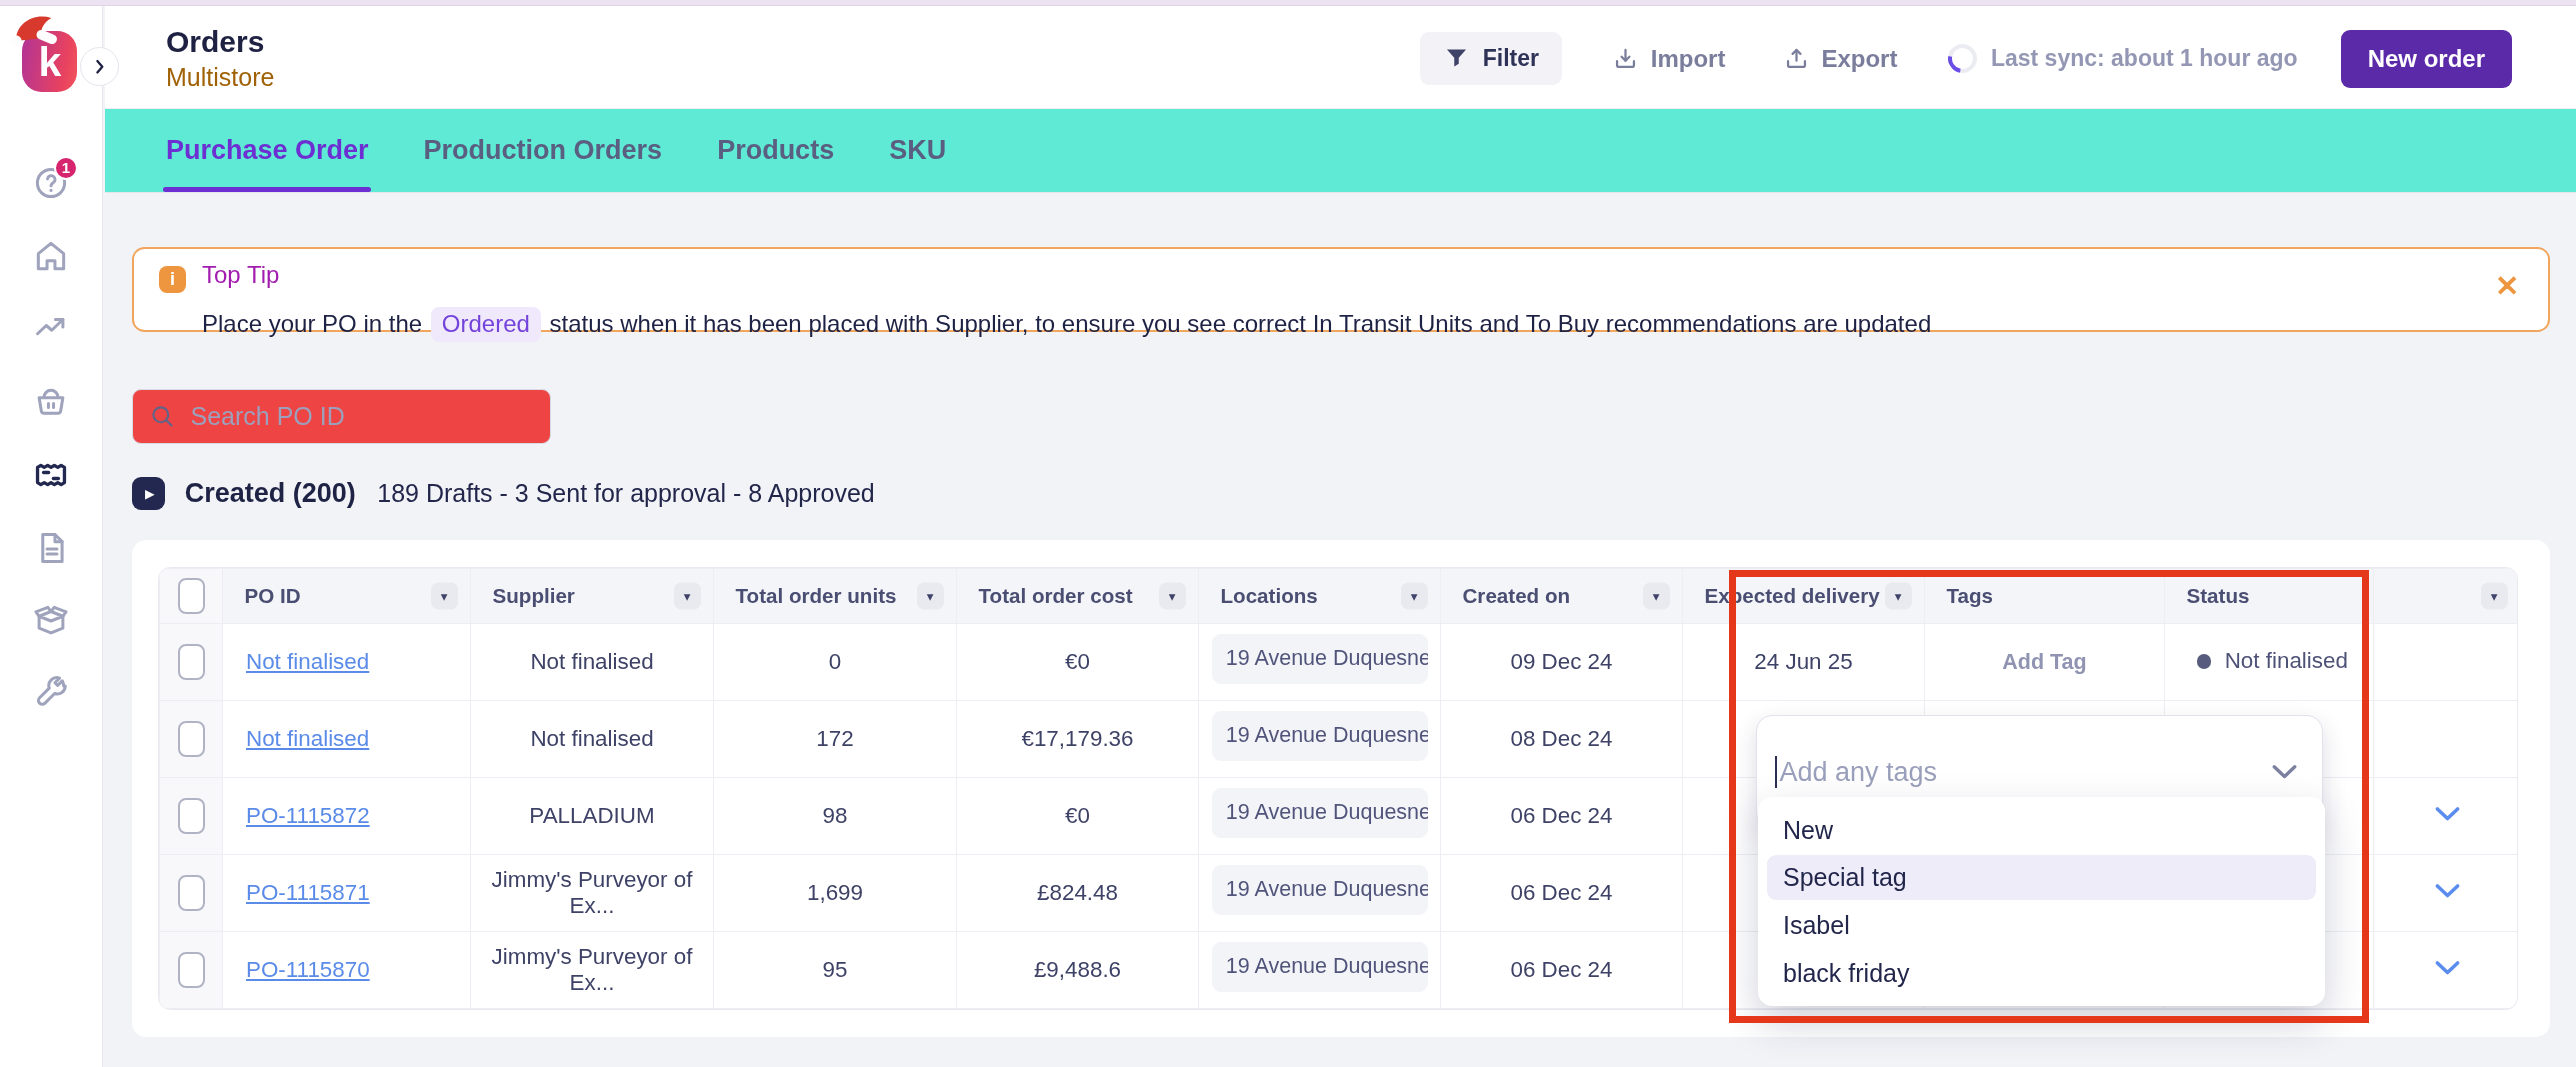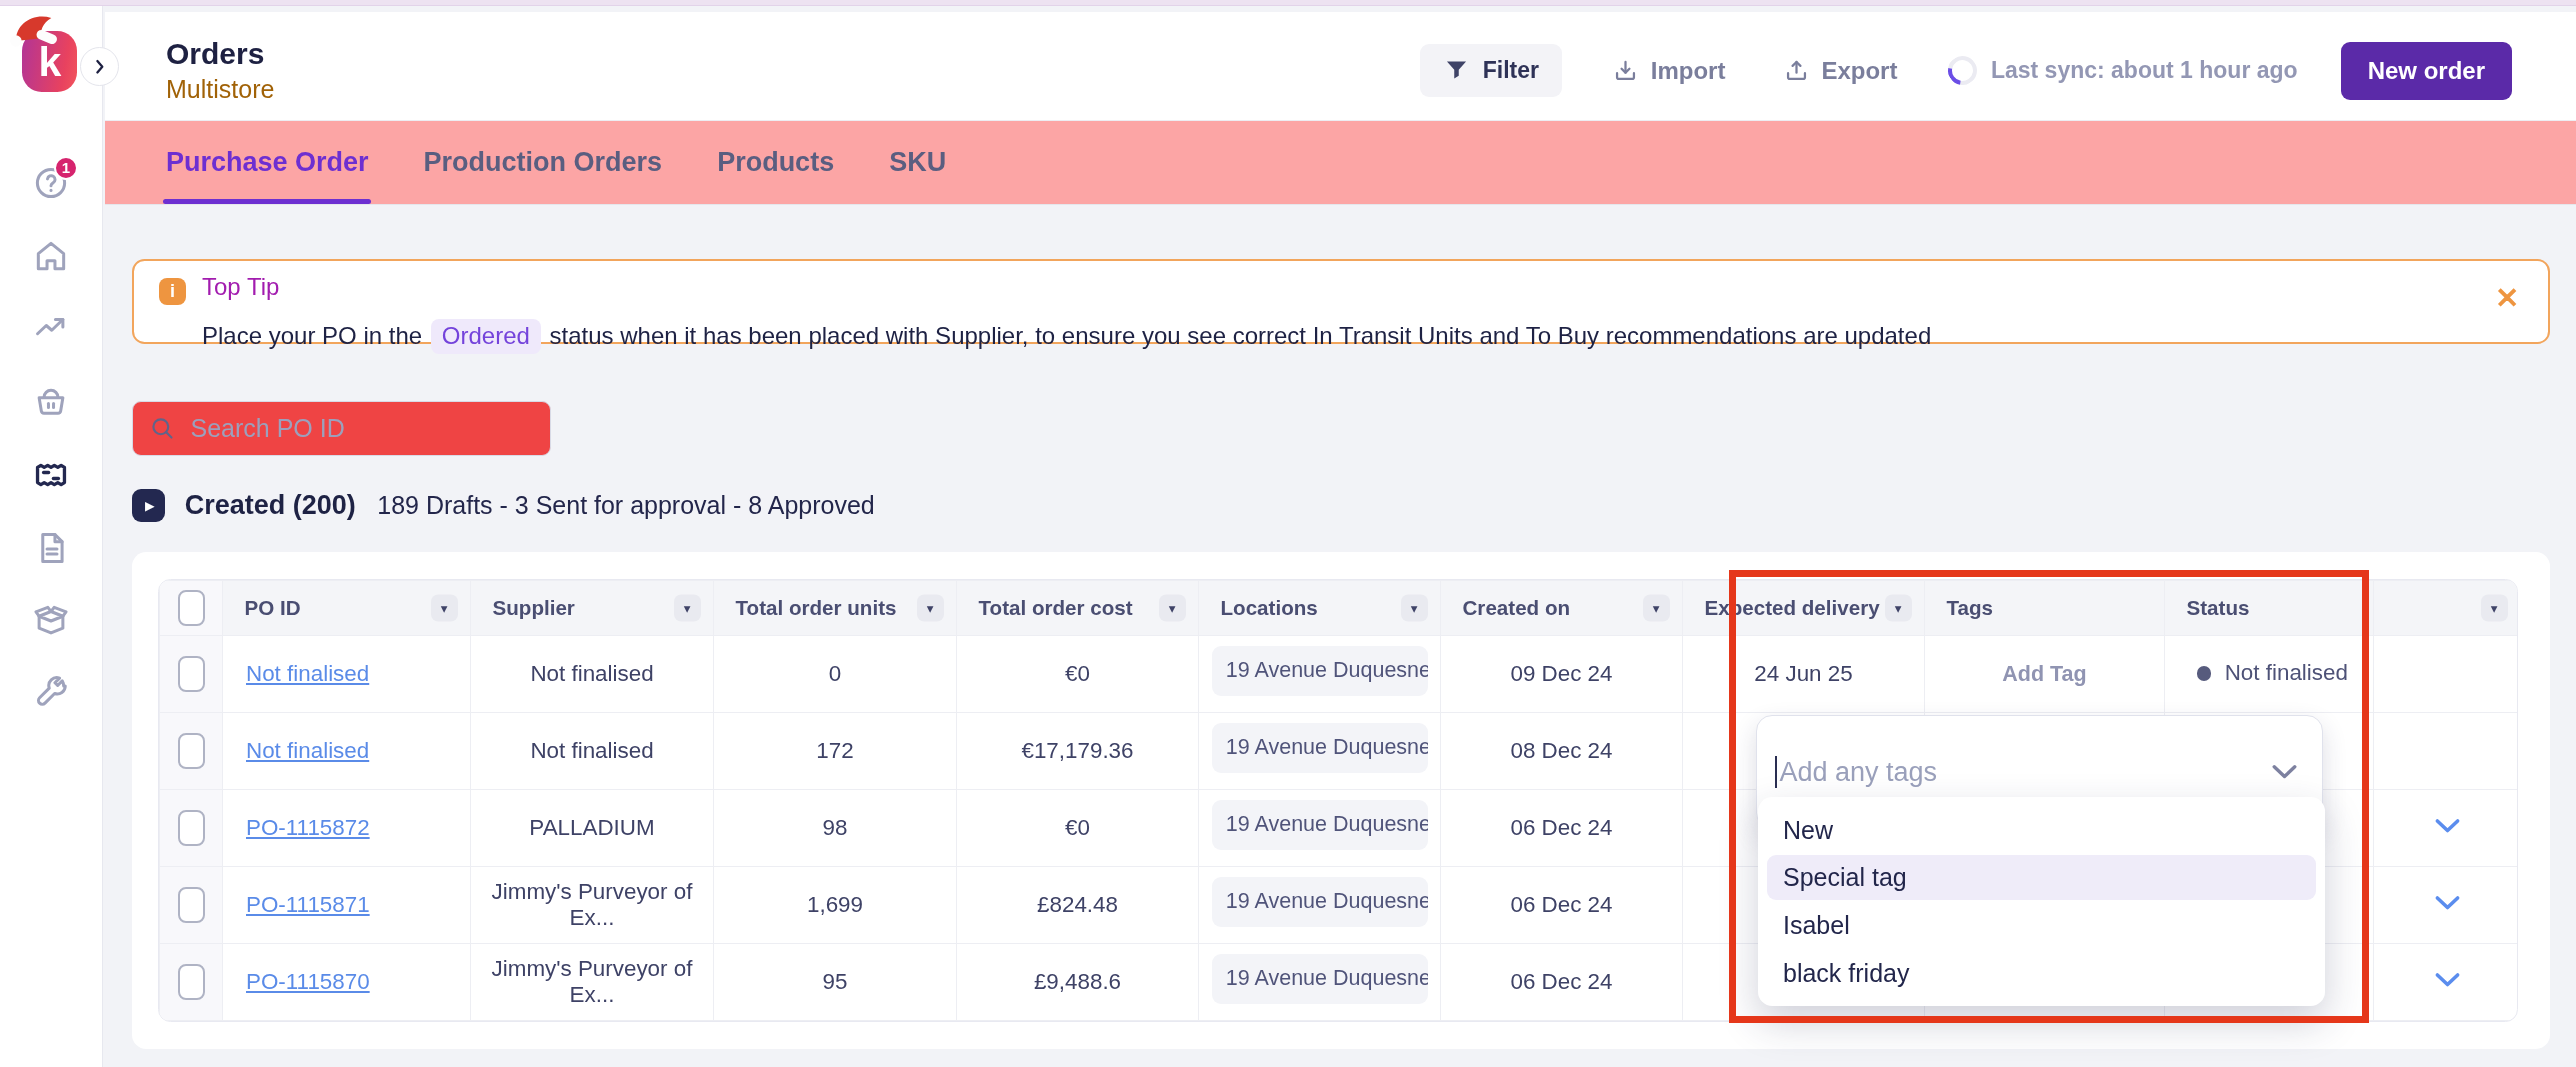--- a/index.html
+++ b/index.html
@@ -20,40 +20,40 @@
   .expand-btn { position:absolute; left:80px; top:47px; width:39px; height:39px; border-radius:50%;
                 background:#fff; border:1.8px solid #E4E5EC; display:flex; align-items:center; justify-content:center; cursor:pointer; padding:0; }
   .nav { position:absolute; top:163px; left:0; width:101px; display:flex; flex-direction:column; align-items:center; gap:34px; }
   .nav-item { width:39px; height:39px; display:flex; align-items:center; justify-content:center; position:relative; cursor:pointer; }
   .nav-item svg { width:38px; height:38px; stroke:#9FA3BC; fill:none; stroke-width:1.9; stroke-linecap:round; stroke-linejoin:round; }
   .nav-item.active svg { stroke:#232850; stroke-width:2.1; }
   .nav-badge { position:absolute; top:-7.2px; right:-8px; min-width:24px; height:24px; border-radius:12.5px; background:#D6246E;
                color:#fff; font-size:15px; font-weight:700; display:flex; align-items:center; justify-content:center; border:2.7px solid #fff; }
 
   
-  .main { position:absolute; left:105px; top:12px; width:2471px; height:840px; }
+  .main { position:absolute; left:105px; top:0; width:2471px; height:840px; }
 
   .topbar { height:109px; background:#fff; border-bottom:1.8px solid #EDEDF2; display:flex; align-items:center;
             justify-content:space-between; padding:9px 64px 0 61px; }
   .title-block { line-height:1.15; }
   .page-title { font-size:30px; font-weight:700; color:#1E2142; }
   .page-subtitle { font-size:25px; color:#a16207; margin-top:3.6px; }
   .topbar-right { display:flex; align-items:center; gap:43px; }
   .filter-btn { display:flex; align-items:flex-start; gap:12.5px; background:#F3F3F7; border:none; border-radius:9px;
                 padding:13.4px 23px; font-size:23px; font-weight:700; color:#2E3257; cursor:pointer; font-family:inherit; }
   .tool-btn { display:flex; align-items:flex-end; gap:11.6px; background:none; border:none; font-size:24px; font-weight:700;
               color:#7A7E9C; cursor:pointer; font-family:inherit; padding:5.4px 7.2px; }
   .tool-btn svg, .filter-btn svg { width:27px; height:27px; }
   .sync-group { display:flex; align-items:center; gap:14.3px; }
   .spinner { width:29px; height:29px; border-radius:50%; border:4.5px solid #EBEBF2; border-left-color:#6B4EE6; transform:rotate(-35deg); }
   .sync-label { font-size:23px; font-weight:700; color:#9397B4; }
   .new-order-btn { background:#5B2AA8; color:#fff; border:none; border-radius:9px; padding:15px 27px;
                    font-size:24px; font-weight:700; cursor:pointer; font-family:inherit; }
 
-  .tabsrow { height:84px; background:#fca5a5; border-bottom:1.8px solid #E5E6EC; display:flex; gap:55px; padding-left:61px; }
+  .tabsrow { height:84px; background:#5eead4; border-bottom:1.8px solid #E5E6EC; display:flex; gap:55px; padding-left:61px; }
   .tab { display:flex; align-items:center; height:100%; position:relative; font-size:27px; font-weight:700; color:#5A5E80; cursor:pointer; }
   .tab.active { color:#6D2FD1; }
   .tab.active::after { content:""; position:absolute; left:-2.7px; right:-2.7px; bottom:0; height:5.4px; background:#6D2FD1; border-radius:2.7px; }
 
   .content { padding:54px 26px 0 27px; }
 
   
   .banner { position:relative; border:2.7px solid #F2A55C; border-radius:12.5px; background:#fff; height:85px;
             display:flex; align-items:flex-start; padding:11.6px 72px 0 25px; }
   .banner-icon { width:27px; height:27px; border-radius:8px; background:#EE9540; color:#fff; font-size:18px; font-weight:700;

